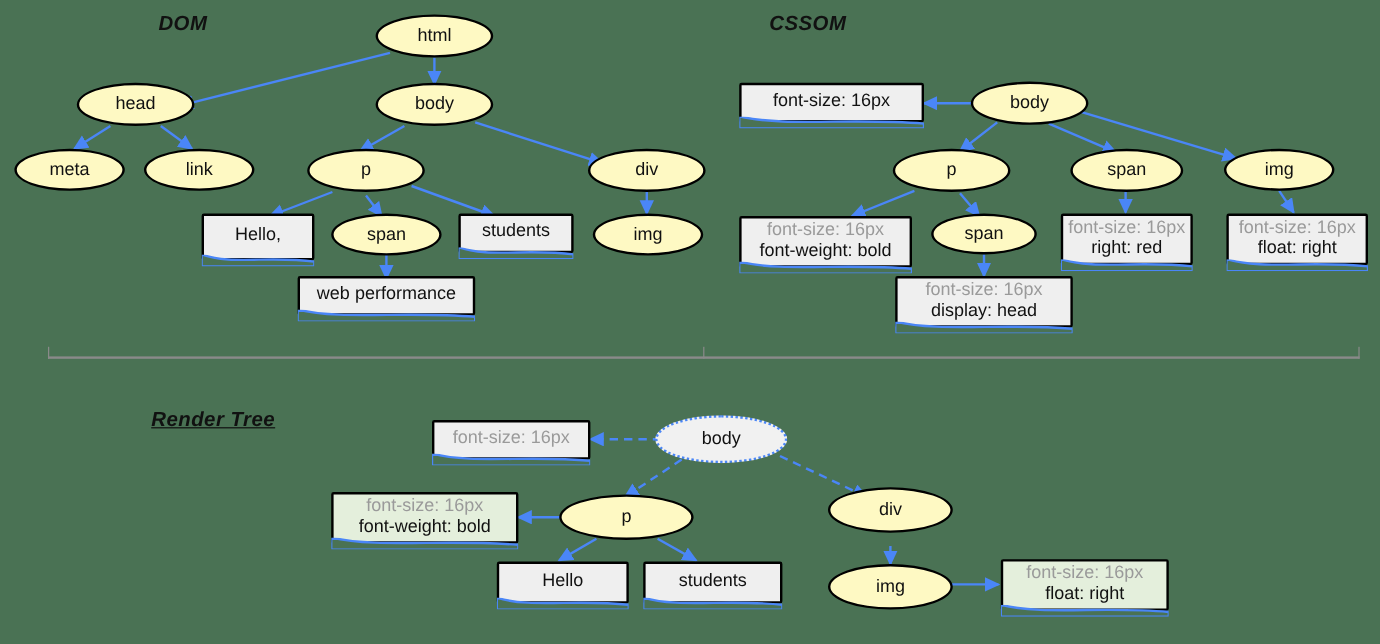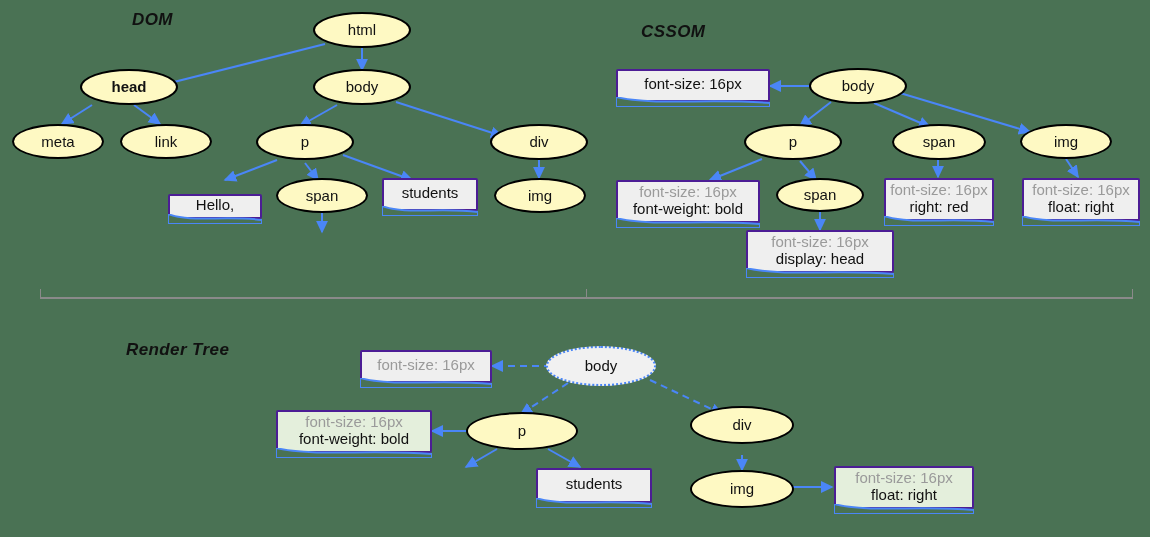--- a/index.html
+++ b/index.html
@@ -44,21 +44,21 @@
     border: 2px solid #000000;
     border-radius: 50%;
   }
   .ellipse.ghost {
     background: #f1f1f1;
     border: 2px dotted #4a86f7;
   }
   
   .docbox {
     background: #efefef;
-    border: 2px solid #4c1d95;
+    border: 2px solid #000000;
     border-radius: 2px;
     flex-direction: column;
     padding: 3px 10px 6px 10px;
   }
   .docbox.green {
     background: #e4efdc;
   }
   .docbox .wave {
     position: absolute;
     left: -2px;
@@ -175,21 +175,21 @@
       <path d="M650,380 L722,414"></path>
     </g>
   </svg>
 
   <div class="section-title" style="left:132px; top:10px;">DOM</div>
 
   <div class="node ellipse" style="left:313px; top:12px; width:98px; height:36px;">
     <span>html</span>
   </div>
 
-  <div class="node ellipse" style="left:80px; top:69px; width:98px; height:36px;font-weight:bold;">
+  <div class="node ellipse" style="left:64px; top:69px; width:98px; height:36px;">
     <span>head</span>
   </div>
 
   <div class="node ellipse" style="left:313px; top:69px; width:98px; height:36px;">
     <span>body</span>
   </div>
 
   <div class="node ellipse" style="left:12px; top:124px; width:92px; height:35px;align-items:center;">
     <span>meta</span>
   </div>
@@ -207,40 +207,48 @@
   </div>
 
   <div class="node ellipse" style="left:276px; top:178px; width:92px; height:35px;">
     <span>span</span>
   </div>
 
   <div class="node ellipse" style="left:494px; top:178px; width:92px; height:35px;">
     <span>img</span>
   </div>
 
-  <div class="node docbox" style="left:168px; top:194px; width:94px; height:25px;">
+  <div class="node docbox" style="left:168px; top:178px; width:94px; height:39px;">
     <span class="boxlabel">Hello,</span>
     <span class="wave">
       <svg viewBox="0 0 100 10" preserveAspectRatio="none">
           <path d="M0,0 C25,9 60,1 100,6 L100,10 L0,10 Z" fill="#4a7254" stroke="#4a86f7" stroke-width="2" vector-effect="non-scaling-stroke"></path>
         </svg>
     </span>
   </div>
 
   <div class="node docbox" style="left:382px; top:178px; width:96px; height:33px;">
     <span class="boxlabel">students</span>
     <span class="wave">
       <svg viewBox="0 0 100 10" preserveAspectRatio="none">
           <path d="M0,0 C25,9 60,1 100,6 L100,10 L0,10 Z" fill="#4a7254" stroke="#4a86f7" stroke-width="2" vector-effect="non-scaling-stroke"></path>
         </svg>
     </span>
   </div>
 
-
-  <div class="section-title" style="left:641px; top:22px;">CSSOM</div>
+  <div class="node docbox" style="left:248px; top:230px; width:148px; height:33px;">
+    <span class="boxlabel">web performance</span>
+    <span class="wave">
+      <svg viewBox="0 0 100 10" preserveAspectRatio="none">
+          <path d="M0,0 C25,9 60,1 100,6 L100,10 L0,10 Z" fill="#4a7254" stroke="#4a86f7" stroke-width="2" vector-effect="non-scaling-stroke"></path>
+        </svg>
+    </span>
+  </div>
+
+  <div class="section-title" style="left:641px; top:10px;">CSSOM</div>
 
   <div class="node ellipse" style="left:809px; top:68px; width:98px; height:36px;">
     <span>body</span>
   </div>
 
   <div class="node docbox" style="left:616px; top:69px; width:154px; height:33px;">
     <span class="prop-own">font-size: 16px</span>
     <span class="wave">
       <svg viewBox="0 0 100 10" preserveAspectRatio="none">
           <path d="M0,0 C25,9 60,1 100,6 L100,10 L0,10 Z" fill="#4a7254" stroke="#4a86f7" stroke-width="2" vector-effect="non-scaling-stroke"></path>
@@ -302,21 +310,21 @@
           <path d="M0,0 C25,9 60,1 100,6 L100,10 L0,10 Z" fill="#4a7254" stroke="#4a86f7" stroke-width="2" vector-effect="non-scaling-stroke"></path>
         </svg>
     </span>
   </div>
 
   <div id="divider"></div>
   <div class="tick" style="left:40px;"></div>
   <div class="tick" style="left:586px;"></div>
   <div class="tick" style="left:1132px;"></div>
 
-  <div class="section-title" style="left:126px; top:340px;">Render Tree</div>
+  <div class="section-title" style="left:126px; top:340px;text-decoration:underline;">Render Tree</div>
 
   <div class="node ellipse ghost" style="left:546px; top:346px; width:110px; height:40px;">
     <span>body</span>
   </div>
 
   <div class="node docbox" style="left:360px; top:350px; width:132px; height:33px;">
     <span class="prop-inherited">font-size: 16px</span>
     <span class="wave">
       <svg viewBox="0 0 100 10" preserveAspectRatio="none">
           <path d="M0,0 C25,9 60,1 100,6 L100,10 L0,10 Z" fill="#4a7254" stroke="#4a86f7" stroke-width="2" vector-effect="non-scaling-stroke"></path>
@@ -339,20 +347,28 @@
   <div class="node docbox green" style="left:276px; top:410px; width:156px; height:43px;">
     <span class="prop-inherited">font-size: 16px</span>
     <span class="prop-own">font-weight: bold</span>
     <span class="wave">
       <svg viewBox="0 0 100 10" preserveAspectRatio="none">
           <path d="M0,0 C25,9 60,1 100,6 L100,10 L0,10 Z" fill="#4a7254" stroke="#4a86f7" stroke-width="2" vector-effect="non-scaling-stroke"></path>
         </svg>
     </span>
   </div>
 
+  <div class="node docbox" style="left:414px; top:468px; width:110px; height:35px;">
+    <span class="boxlabel">Hello</span>
+    <span class="wave">
+      <svg viewBox="0 0 100 10" preserveAspectRatio="none">
+          <path d="M0,0 C25,9 60,1 100,6 L100,10 L0,10 Z" fill="#4a7254" stroke="#4a86f7" stroke-width="2" vector-effect="non-scaling-stroke"></path>
+        </svg>
+    </span>
+  </div>
 
   <div class="node docbox" style="left:536px; top:468px; width:116px; height:35px;">
     <span class="boxlabel">students</span>
     <span class="wave">
       <svg viewBox="0 0 100 10" preserveAspectRatio="none">
           <path d="M0,0 C25,9 60,1 100,6 L100,10 L0,10 Z" fill="#4a7254" stroke="#4a86f7" stroke-width="2" vector-effect="non-scaling-stroke"></path>
         </svg>
     </span>
   </div>
 

